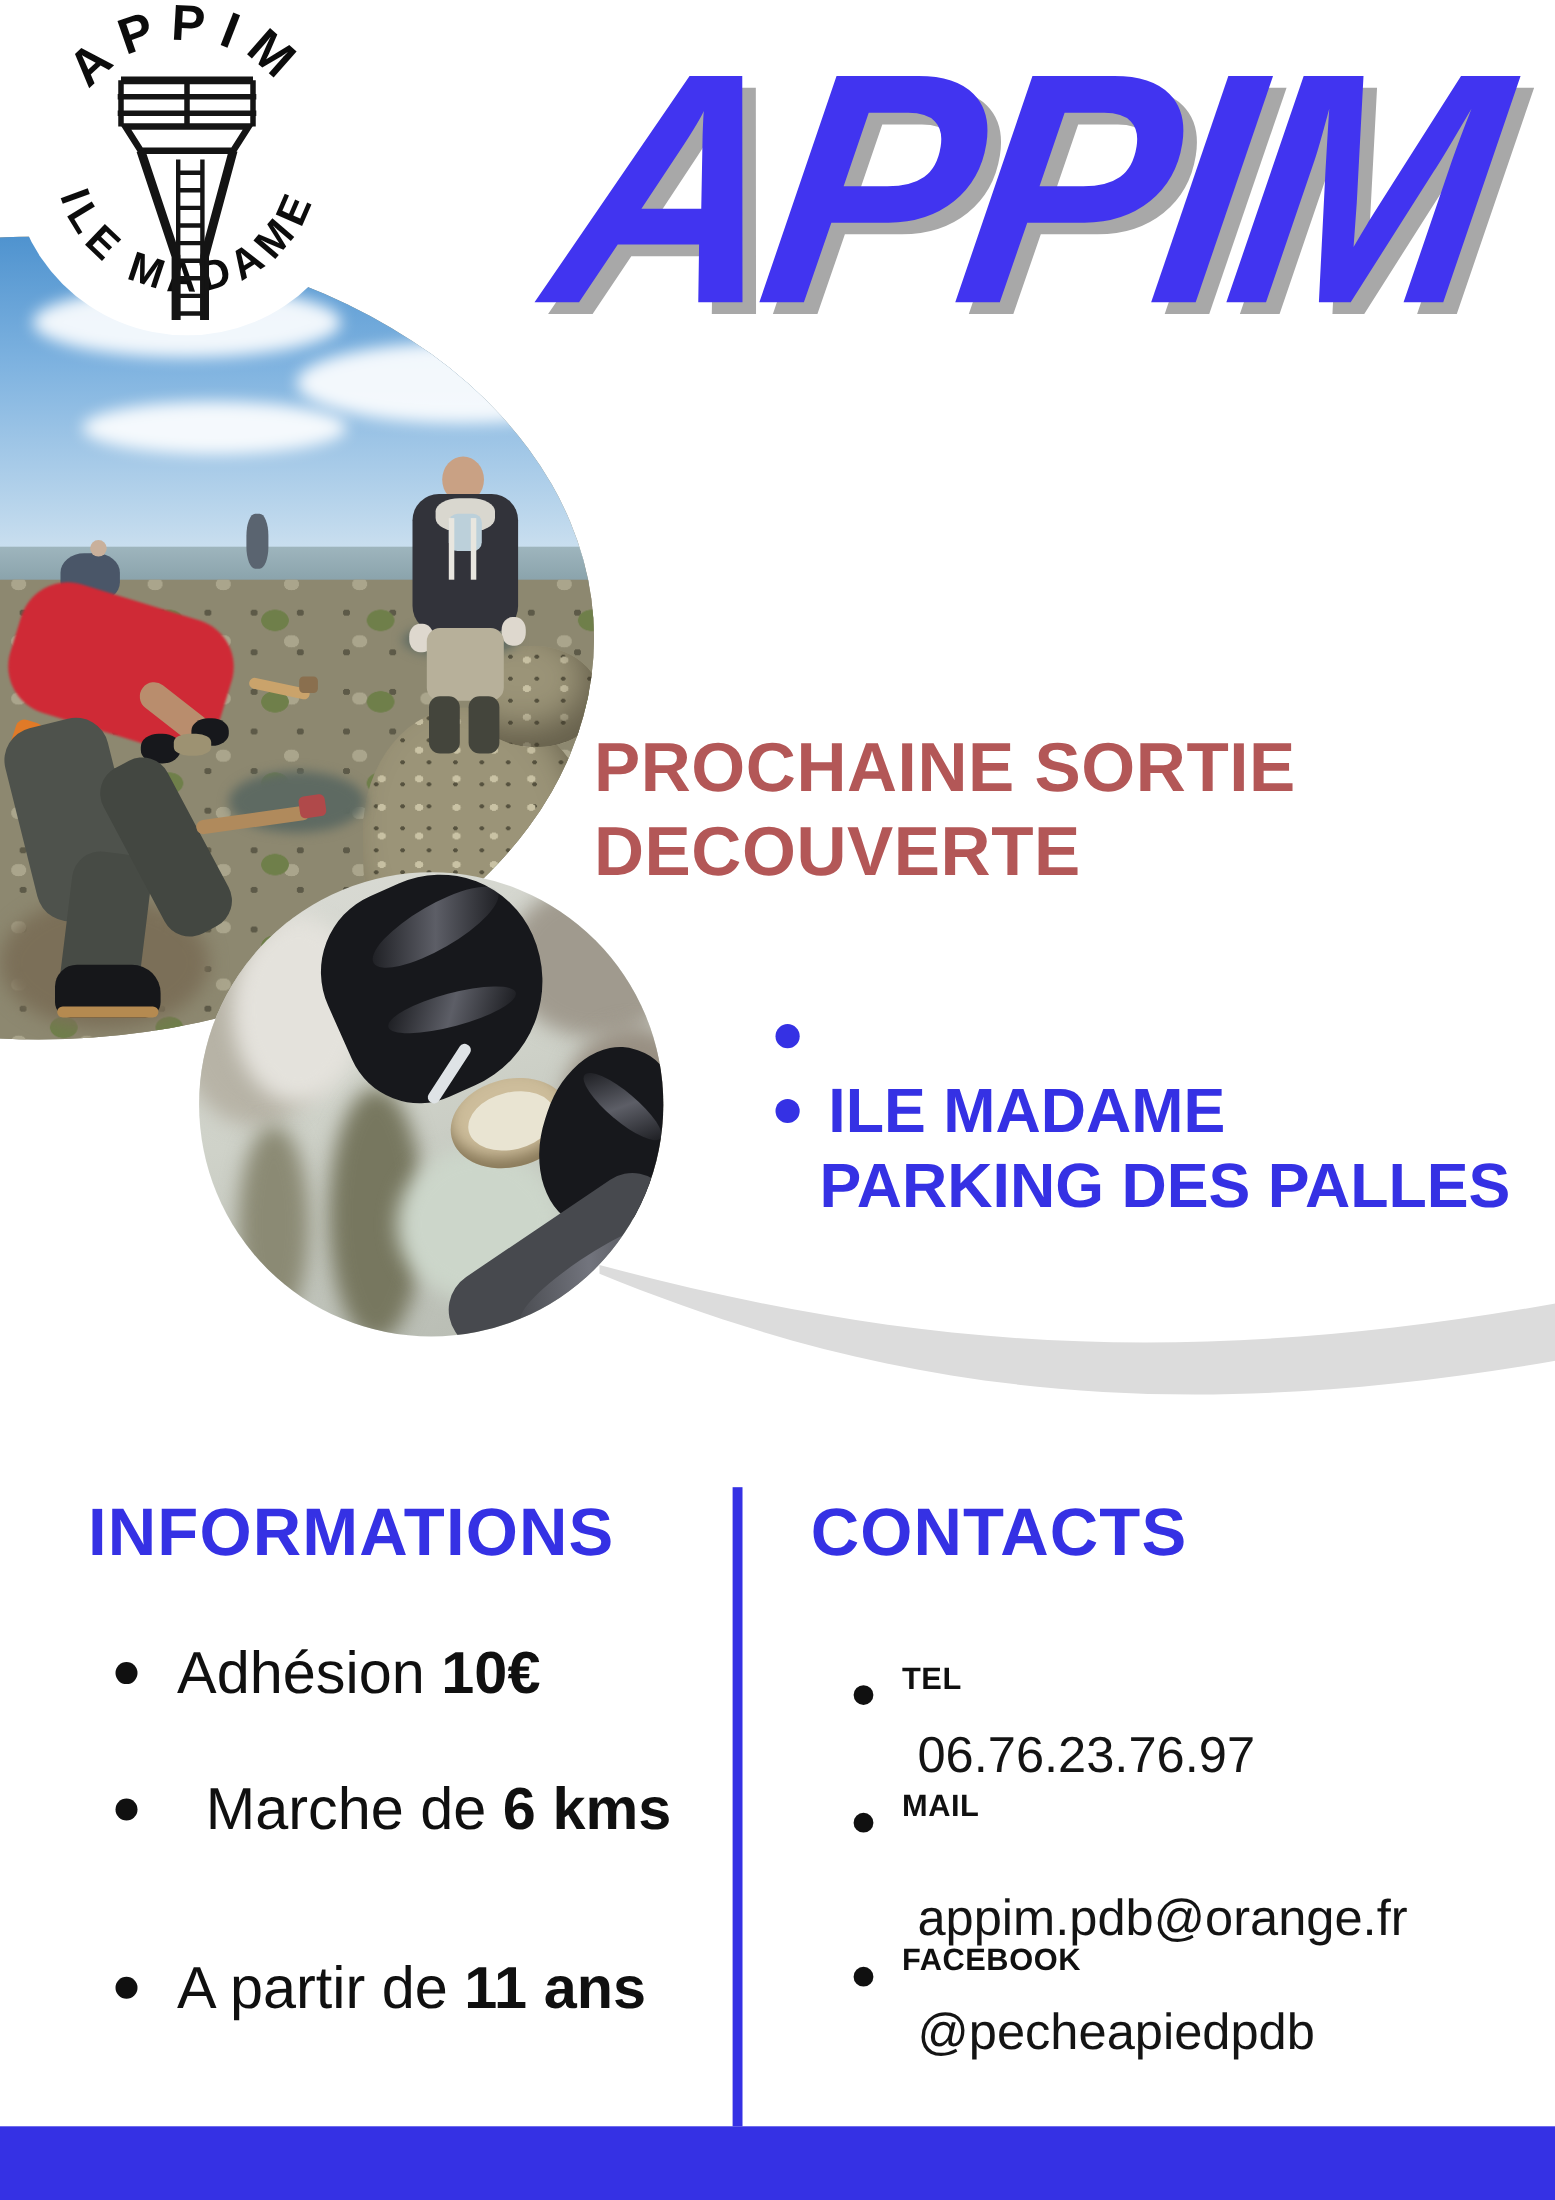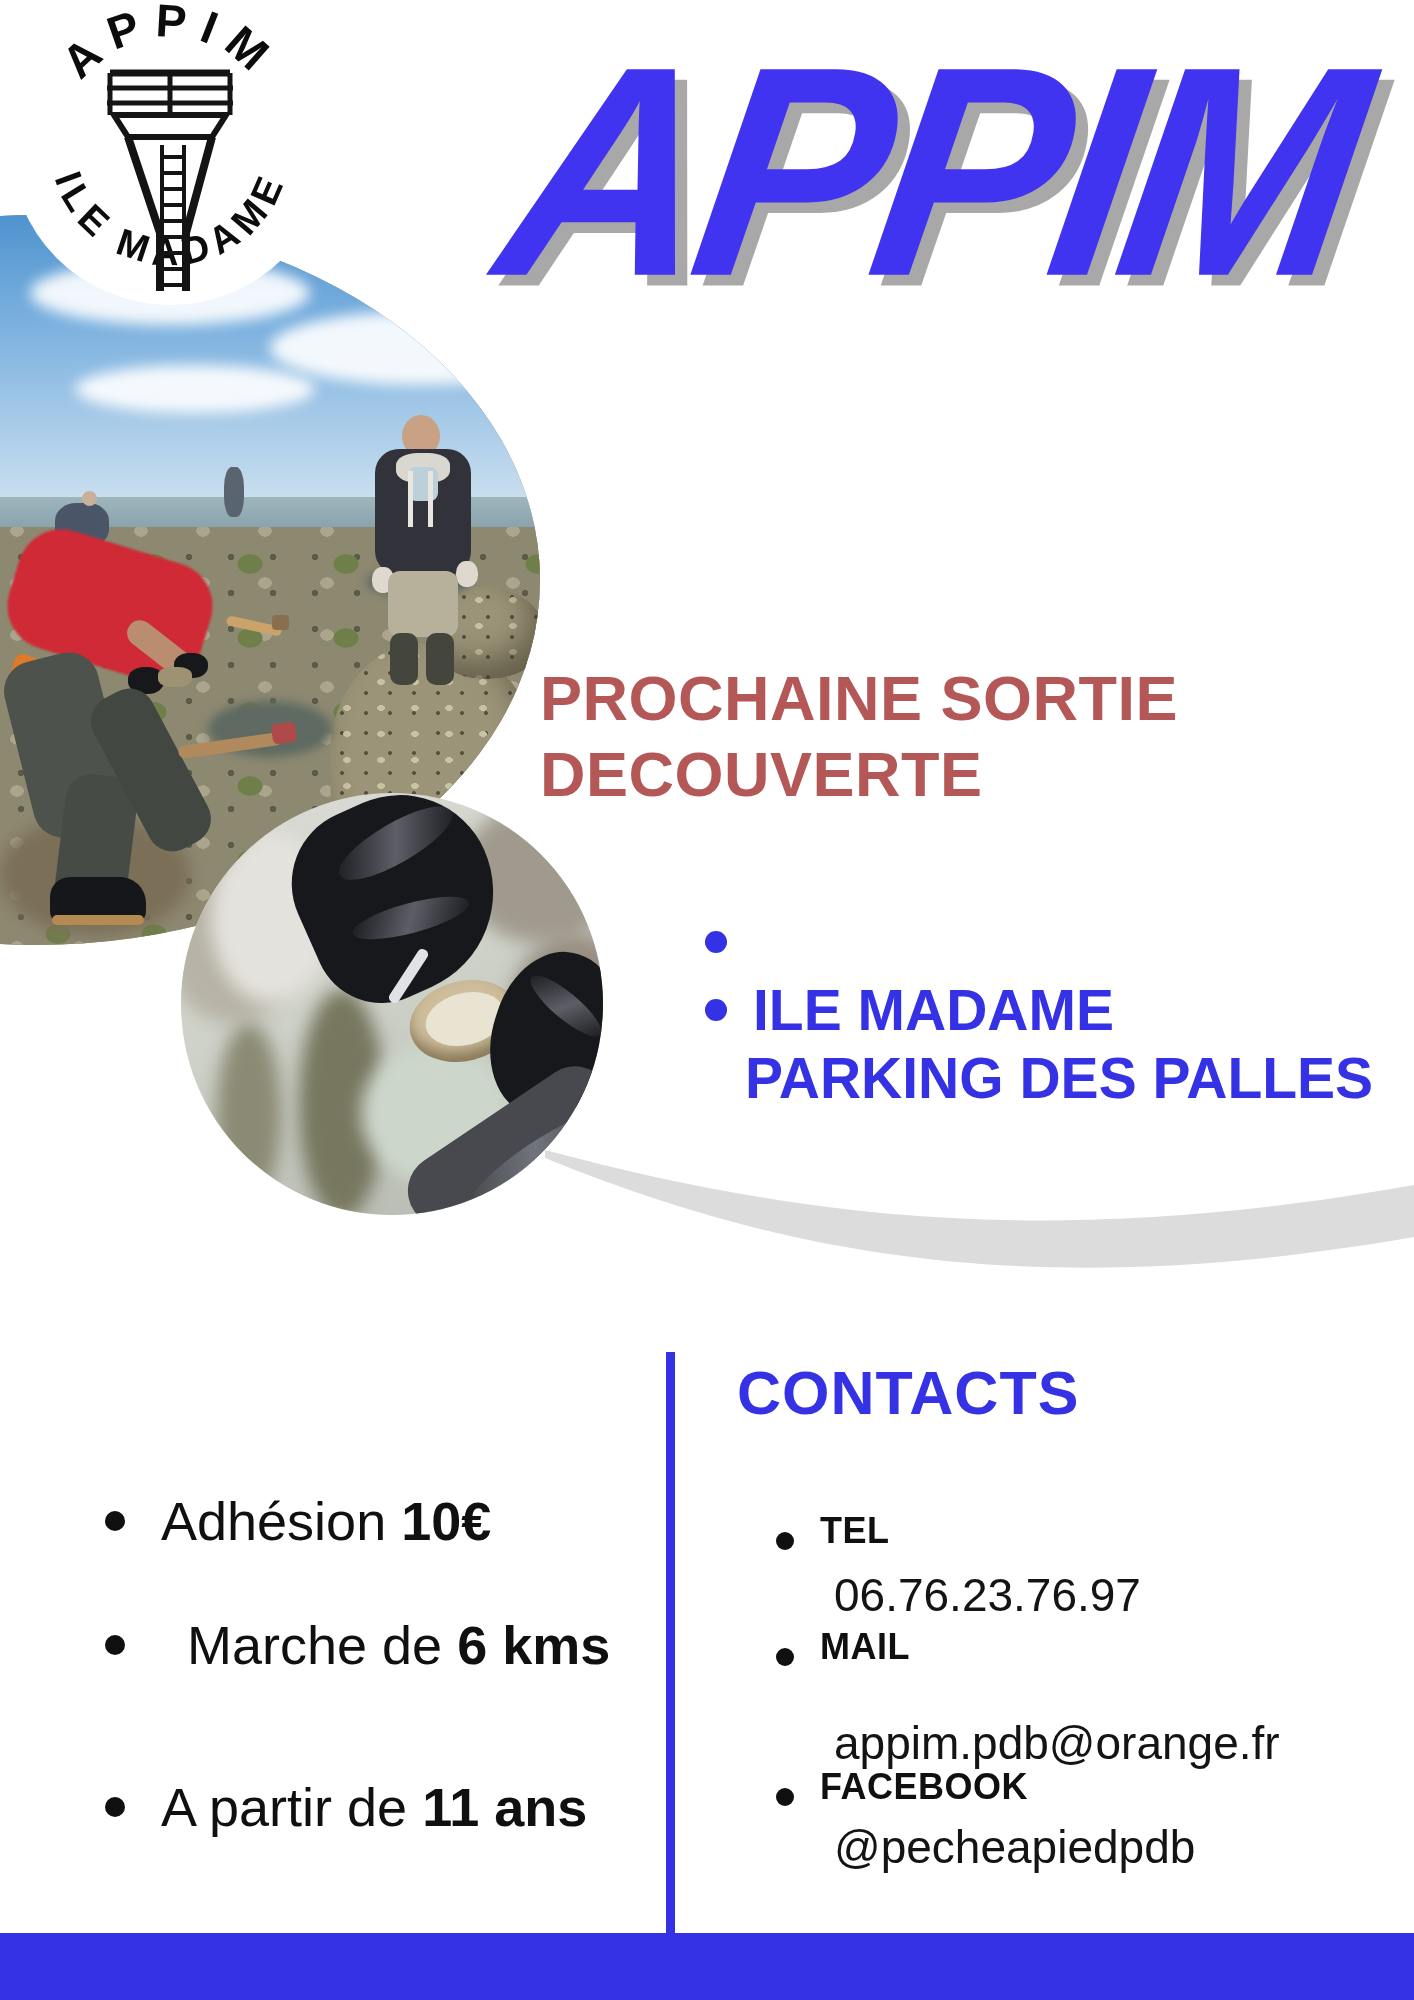--- a/index.html
+++ b/index.html
@@ -39,21 +39,21 @@
   .ev-indent{padding-left:40px;}
 
   
   .col-heading{z-index:5;color:var(--blue);font-size:61px;font-weight:800;letter-spacing:1px;}
   .info-row{left:105px;display:flex;align-items:center;z-index:5;color:#101010;
     font-size:54px;font-weight:400;white-space:nowrap;}
   .info-dot{width:20px;height:20px;border-radius:50%;background:#101010;margin-right:36px;flex:0 0 auto;}
   .info-row b{font-weight:800;}
   .divider{left:666px;top:1352px;width:9px;height:581px;background:var(--blue);z-index:5;}
   .c-dot{width:18px;height:18px;border-radius:50%;background:#101010;z-index:5;}
-  .c-label{z-index:5;color:#101010;font-size:36px;font-weight:800;letter-spacing:.5px;}
+  .c-label{z-index:5;color:#101010;font-size:28px;font-weight:800;letter-spacing:.5px;}
   .c-value{z-index:5;color:#141414;font-size:46px;font-weight:400;}
 
   .footer-bar{left:0;top:1933px;width:1414px;height:67px;background:var(--blue);z-index:6;}
 
   
   .logo{left:10px;top:-15px;width:320px;height:320px;z-index:7;}
 
   
   .swoosh{left:0;top:0;width:1414px;height:2000px;z-index:2;pointer-events:none;}
 
@@ -222,20 +222,21 @@
     <span class="ev-dot"></span>
   </div>
   <div class="abs ev-row" style="top:976px;">
     <span class="ev-dot"></span>
     <span>ILE MADAME</span>
   </div>
   <div class="abs ev-row ev-indent" style="top:1044px;">
     <span>PARKING DES PALLES</span>
   </div>
 
+  <div class="abs col-heading" style="left:80px;top:1358px;">INFORMATIONS</div>
 
   <div class="abs info-row" style="top:1490px;">
     <span class="info-dot"></span>
     <span><span>Adhésion </span><b>10€</b></span>
   </div>
   <div class="abs info-row" style="top:1614px;gap:26px;">
     <span class="info-dot"></span>
     <span><span>Marche de </span><b>6 kms</b></span>
   </div>
   <div class="abs info-row" style="top:1776px;">

